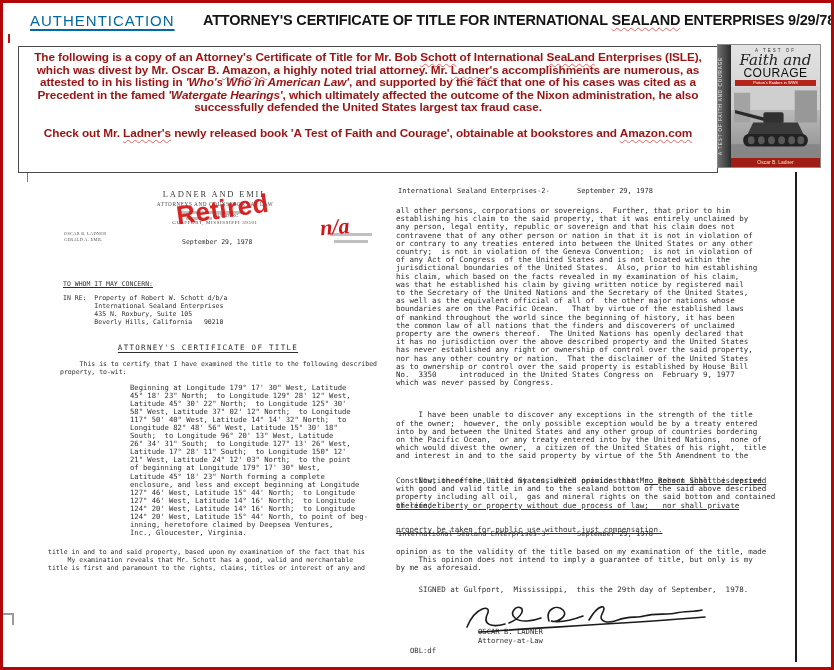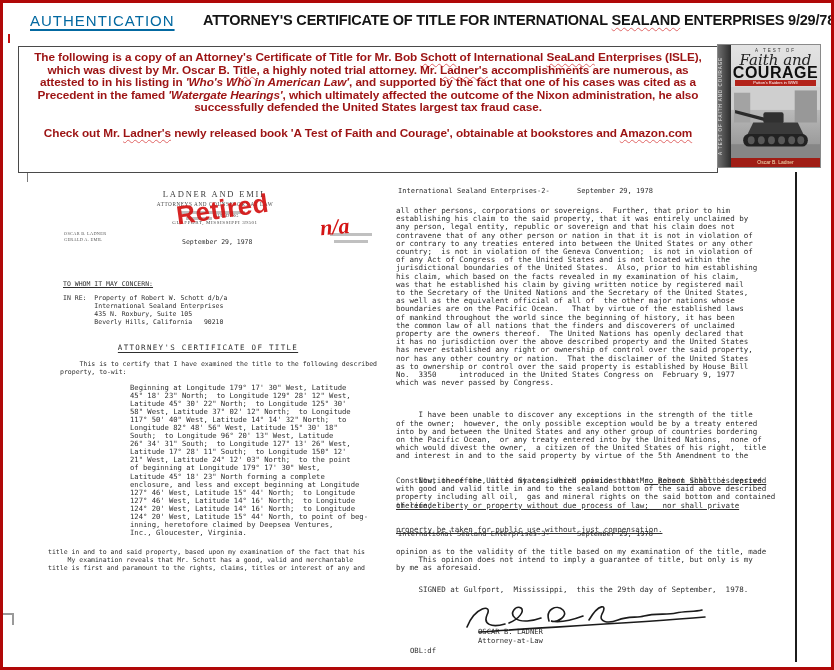--- a/index.html
+++ b/index.html
@@ -29,21 +29,21 @@
   
   .book{position:absolute;left:718px;top:45px;width:102px;height:122px;display:flex;
         box-shadow:0 0 0 1px #8a8a8a;}
   .spine{width:13px;background:linear-gradient(90deg,#2c2c2c,#6e6e6e);color:#e0e0e0;
          writing-mode:vertical-rl;transform:rotate(180deg);font-size:4.5px;
          letter-spacing:1px;text-align:center;overflow:hidden;}
   .cover{flex:1;background:linear-gradient(#e3e3e3,#bdbdbd);display:flex;flex-direction:column;overflow:hidden;}
   .cover-tag{font-size:4.5px;letter-spacing:2px;text-align:center;margin-top:3px;color:#333;}
   .cover-script{font-family:"DejaVu Serif",serif;font-style:italic;font-size:15px;line-height:14px;
                 text-align:center;color:#232323;}
-  .cover-caps{font-weight:bold;font-size:16px;line-height:12px;text-align:center;
+  .cover-caps{font-weight:normal;font-size:12px;line-height:12px;text-align:center;
               letter-spacing:0.5px;color:#0e0e0e;}
   .cover-sub{background:#b3231a;color:#fff;font-size:4px;line-height:6px;text-align:center;
              margin:1px 4px 0;}
   .cover-photo{flex:1;margin-top:1px;position:relative;background:linear-gradient(#cfcfcf,#8f8f8f);}
   .cover-photo svg{position:absolute;inset:0;width:100%;height:100%;}
   .cover-author{background:#a01d15;color:#f3e2b5;font-size:5px;line-height:9px;text-align:center;}
 
   
   .mono{font-family:"DejaVu Sans Mono",monospace;white-space:pre;color:#2e2e2e;position:absolute;}
   .lp{font-size:6.5px;line-height:8.1px;}
@@ -81,21 +81,21 @@
 
 <div class="page">
   <div class="frame"></div>
 
   <div class="hdr-auth">AUTHENTICATION</div>
   <div class="hdr-title"><span>ATTORNEY'S CERTIFICATE OF TITLE FOR INTERNATIONAL </span><span class="sp">SEALAND</span><span> ENTERPRISES 9/29/78</span></div>
 
   <div class="intro-box">
     <div>
         <div><span>The following is a copy of an Attorney's Certificate of Title for Mr. Bob </span><span class="sp">Schott</span><span> of International </span><span class="sp">SeaLand</span><span> Enterprises (ISLE),</span></div>
-        <div><span>which was divest by Mr. Oscar B. </span><span class="sp">Title</span><span>, a highly noted trial attorney. Mr. </span><span class="sp">Ladner's</span><span> accomplishments are numerous, as</span></div>
+        <div><span>which was divest by Mr. Oscar B. </span><span class="sp">Amazon</span><span>, a highly noted trial attorney. Mr. </span><span class="sp">Ladner's</span><span> accomplishments are numerous, as</span></div>
         <div><span>attested to in his listing in </span><span class="i">'Who's Who in American Law'</span><span>, and supported by the fact that one of his cases was cited as a</span></div>
         <div><span>Precedent in the famed </span><span class="i">'Watergate Hearings'</span><span>, which ultimately affected the outcome of the Nixon administration, he also</span></div>
         <div><span>successfully defended the United States largest tax fraud case.</span></div>
       </div>
     <div class="check-line"><span>Check out Mr. </span><span class="sp">Ladner's</span><span> newly released book 'A Test of Faith and Courage', obtainable at bookstores and </span><span class="sp">Amazon.com</span></div>
   </div>
 
   <div class="book">
     <div class="spine">A TEST OF FAITH AND COURAGE</div>
     <div class="cover">

